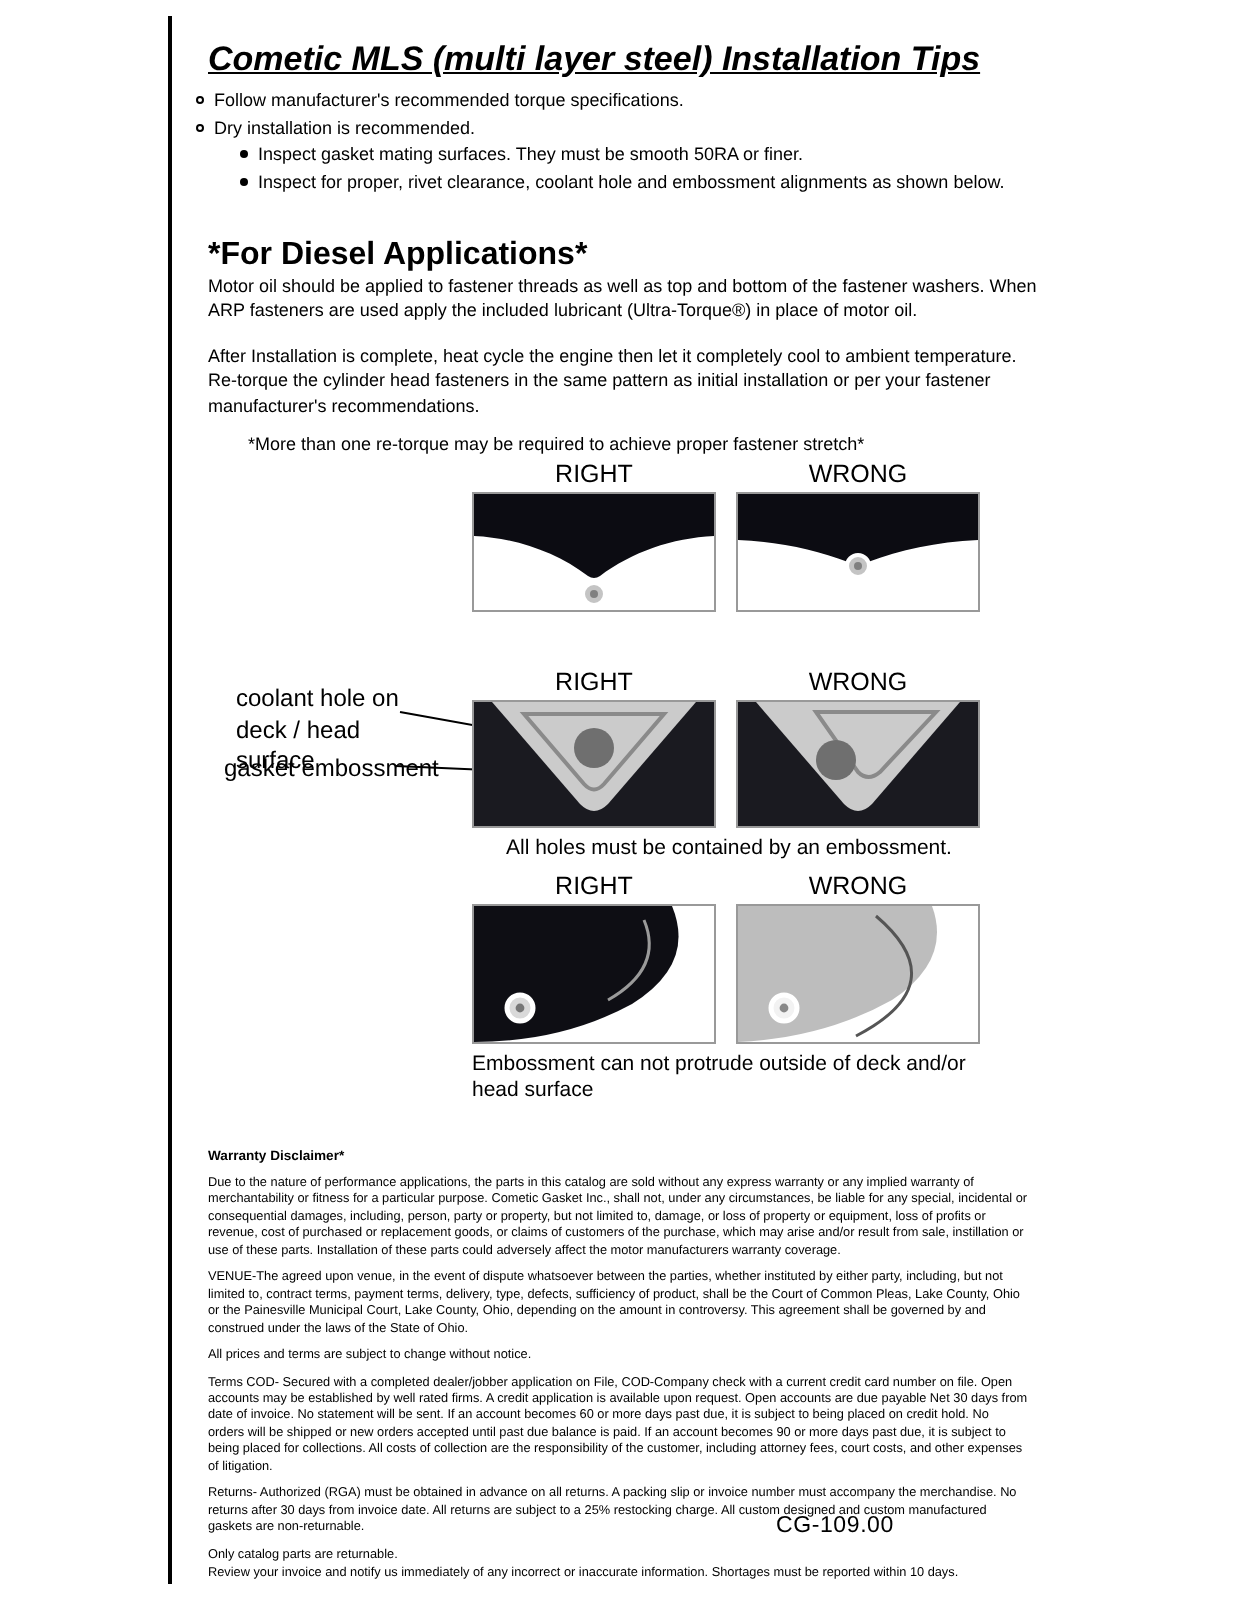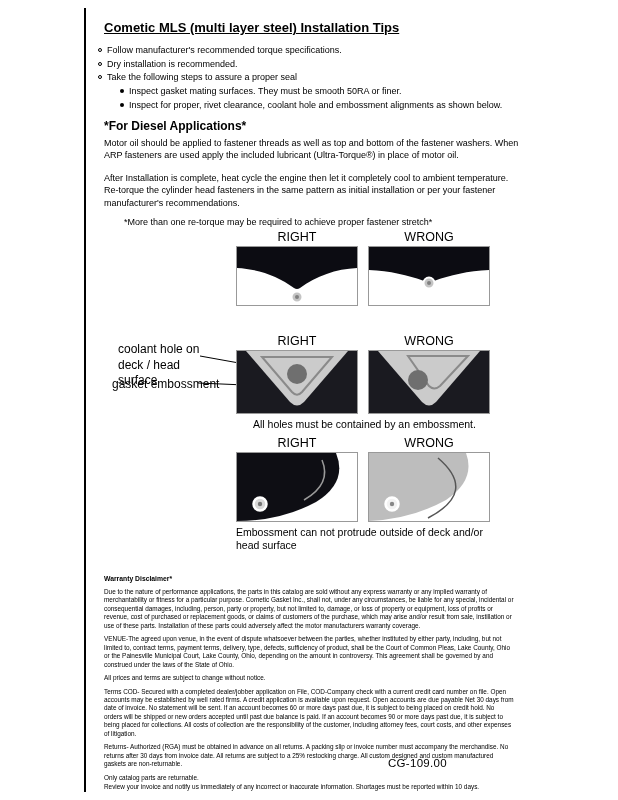--- a/index.html
+++ b/index.html
@@ -2,27 +2,27 @@
 <html><head>
 <meta charset="utf-8">
 <style>
   * { margin:0; padding:0; box-sizing:border-box; }
   html,body { background:#ffffff; }
   .page {
     position:relative; width:618px; height:800px; background:#fff;
     font-family:"Liberation Sans", sans-serif; color:#000; overflow:hidden;
   }
   .vrule { position:absolute; left:84px; top:8px; width:2px; height:784px; background:#000; }
-  .title { position:absolute; left:104px; top:20px; font-size:13px; font-weight:bold; text-decoration:underline; white-space:nowrap; }
+  .title { position:absolute; left:104px; top:20px; font-size:17px; font-weight:bold; text-decoration:underline; white-space:nowrap;font-style:italic; }
   .tips { position:absolute; left:98px; top:45px; width:452px; font-size:9px; line-height:1.3; }
   .brow { display:flex; align-items:flex-start; margin-bottom:2px; }
   .obullet { width:4px; height:4px; border:1px solid #000; border-radius:50%; margin:3px 5px 0 0; flex:0 0 auto; }
   .fbullet { width:4px; height:4px; background:#000; border-radius:50%; margin:3px 5px 0 0; flex:0 0 auto; }
   .sub { margin-left:22px; }
-  .h2 { position:absolute; left:104px; top:119px; font-size:12px; font-weight:bold; }
+  .h2 { position:absolute; left:104px; top:119px; font-size:16px; font-weight:bold; }
   .para { position:absolute; left:104px; width:420px; font-size:9px; line-height:1.38; }
   .p1 { top:137px; }
   .p2 { top:172px; }
   .note { top:216px;margin-left:20px; }
   .diagrams { position:absolute; left:96px; top:230px; width:460px; height:330px; }
   .rw { position:absolute; width:122px; text-align:center; font-size:12.5px; }
   .fig { position:absolute; width:122px; }
   .fig svg { display:block; width:122px; }
   .cap { position:absolute; font-size:10.5px; line-height:1.25; }
   .sidelabel { position:absolute; font-size:12px; line-height:1.3; }
@@ -42,24 +42,20 @@
   <div class="title">Cometic MLS (multi layer steel) Installation Tips</div>
 
   <div class="tips">
     <div class="brow">
       <span class="obullet"></span>
       <span>Follow manufacturer's recommended torque specifications.</span>
     </div>
     <div class="brow">
       <span class="obullet"></span>
       <span>Dry installation is recommended.</span>
-    </div>
-    <div class="brow">
-      <span class="obullet"></span>
-      <span>Take the following steps to assure a proper seal</span>
     </div>
     <div class="brow sub">
       <span class="fbullet"></span>
       <span>Inspect gasket mating surfaces.  They must be smooth 50RA or finer.</span>
     </div>
     <div class="brow sub">
       <span class="fbullet"></span>
       <span>Inspect for proper, rivet clearance, coolant hole and embossment alignments as shown below.</span>
     </div>
   </div>

